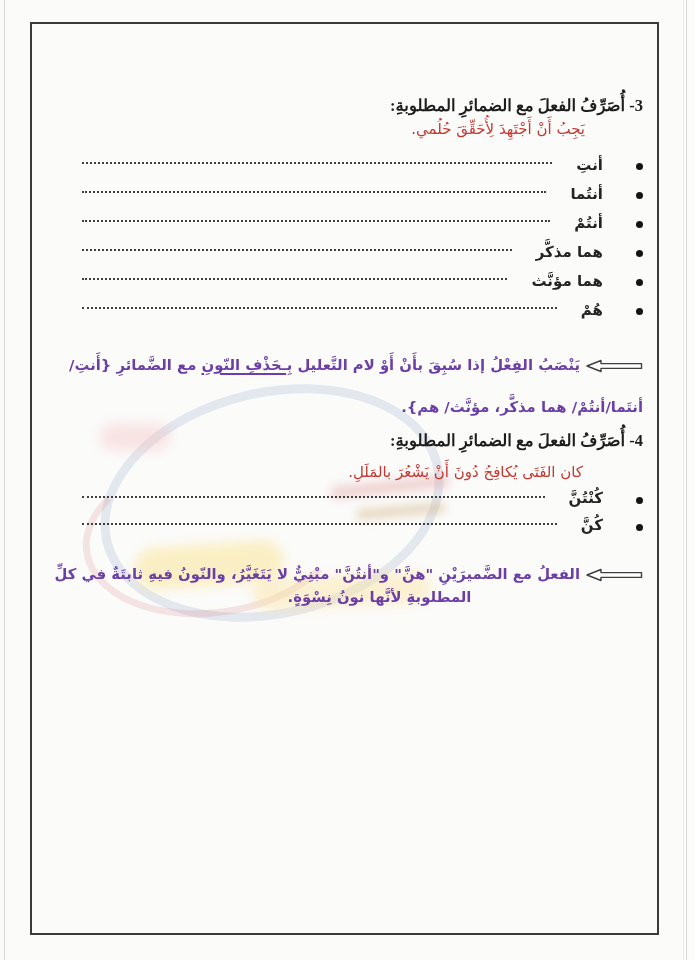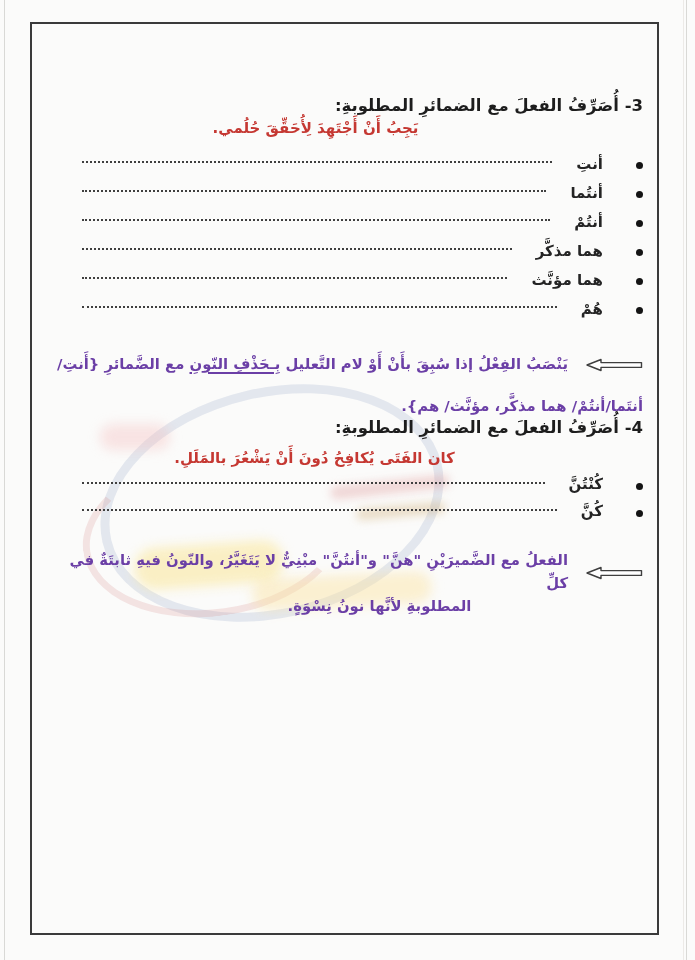--- a/index.html
+++ b/index.html
@@ -32,39 +32,39 @@
   .wm-p1{left:100px;top:424px;width:70px;height:26px;background:rgba(244,190,190,.38);}
   .wm-s1{position:absolute;left:330px;top:480px;width:120px;height:14px;background:rgba(222,150,150,.35);
     filter:blur(4px);border-radius:8px;transform:rotate(-6deg);}
   .wm-s2{position:absolute;left:356px;top:505px;width:90px;height:12px;background:rgba(205,172,115,.38);
     filter:blur(4px);border-radius:8px;transform:rotate(-5deg);}
 
   .content{
     position:absolute;left:32px;top:24px;width:625px;height:909px;z-index:2;
     box-sizing:border-box;padding:0 14px;direction:rtl;text-align:right;
   }
-  .h-num{font-size:16.5px;font-weight:700;color:#1d1d1d;letter-spacing:.2px;}
+  .h-num{font-size:16.5px;font-weight:700;color:#1d1d1d;letter-spacing:.2px;font-family:Liberation Serif, serif;}
   .heading3{margin-top:72px;}
-  .heading4{margin-top:0;}
-  .example{font-size:15px;font-weight:700;color:#c53832;margin-top:4px;margin-left:0;text-align:center;}
+  .heading4{margin-top:12px;}
+  .example{font-size:15px;font-weight:400;color:#c53832;margin-top:4px;margin-left:0;}
   .example3{margin-right:58px;}
   .example4{margin-right:60px;margin-top:12px;}
 
   ul.blanks{list-style:none;margin:14px 0 0 0;padding:0 0 0 34px;}
   ul.blanks2{margin-top:6px;}
   ul.blanks li{display:flex;align-items:center;height:29px;direction:rtl;gap:24px;}
   ul.blanks2 li{height:27px;justify-content:center;}
   .bdot{width:7px;height:7px;border-radius:50%;background:#141414;flex:0 0 auto;margin-left:9px;}
   .plabel{font-size:15px;font-weight:700;color:#242424;white-space:nowrap;line-height:1;padding-bottom:3px;}
   .dotline{flex:1 1 auto;border-bottom:2.5px dotted #3f3f3f;margin-bottom:7px;margin-left:2px;}
 
   .note{color:#6b3fa6;font-weight:700;font-size:14.8px;line-height:1.55;}
   .note1{margin-top:28px;}
   .note2{margin-top:22px;}
-  .note-line1{display:flex;direction:rtl;align-items:center;gap:17px;}
+  .note-line1{display:flex;direction:rtl;align-items:center;gap:5px;}
   .note-line1 svg{flex:0 0 auto;margin-top:2px;}
   .u{ text-decoration:underline;text-underline-offset:3px;text-decoration-thickness:1.5px;}
   .note1-l2{text-align:right;padding-left:28px;direction:rtl;margin-top:19px;}
   .note2-l2{text-align:center;margin-left:70px;direction:rtl;}
 </style>
 </head>
 <body>
 
 <div class="scan-edge left"></div>
 <div class="scan-edge right2"></div>

